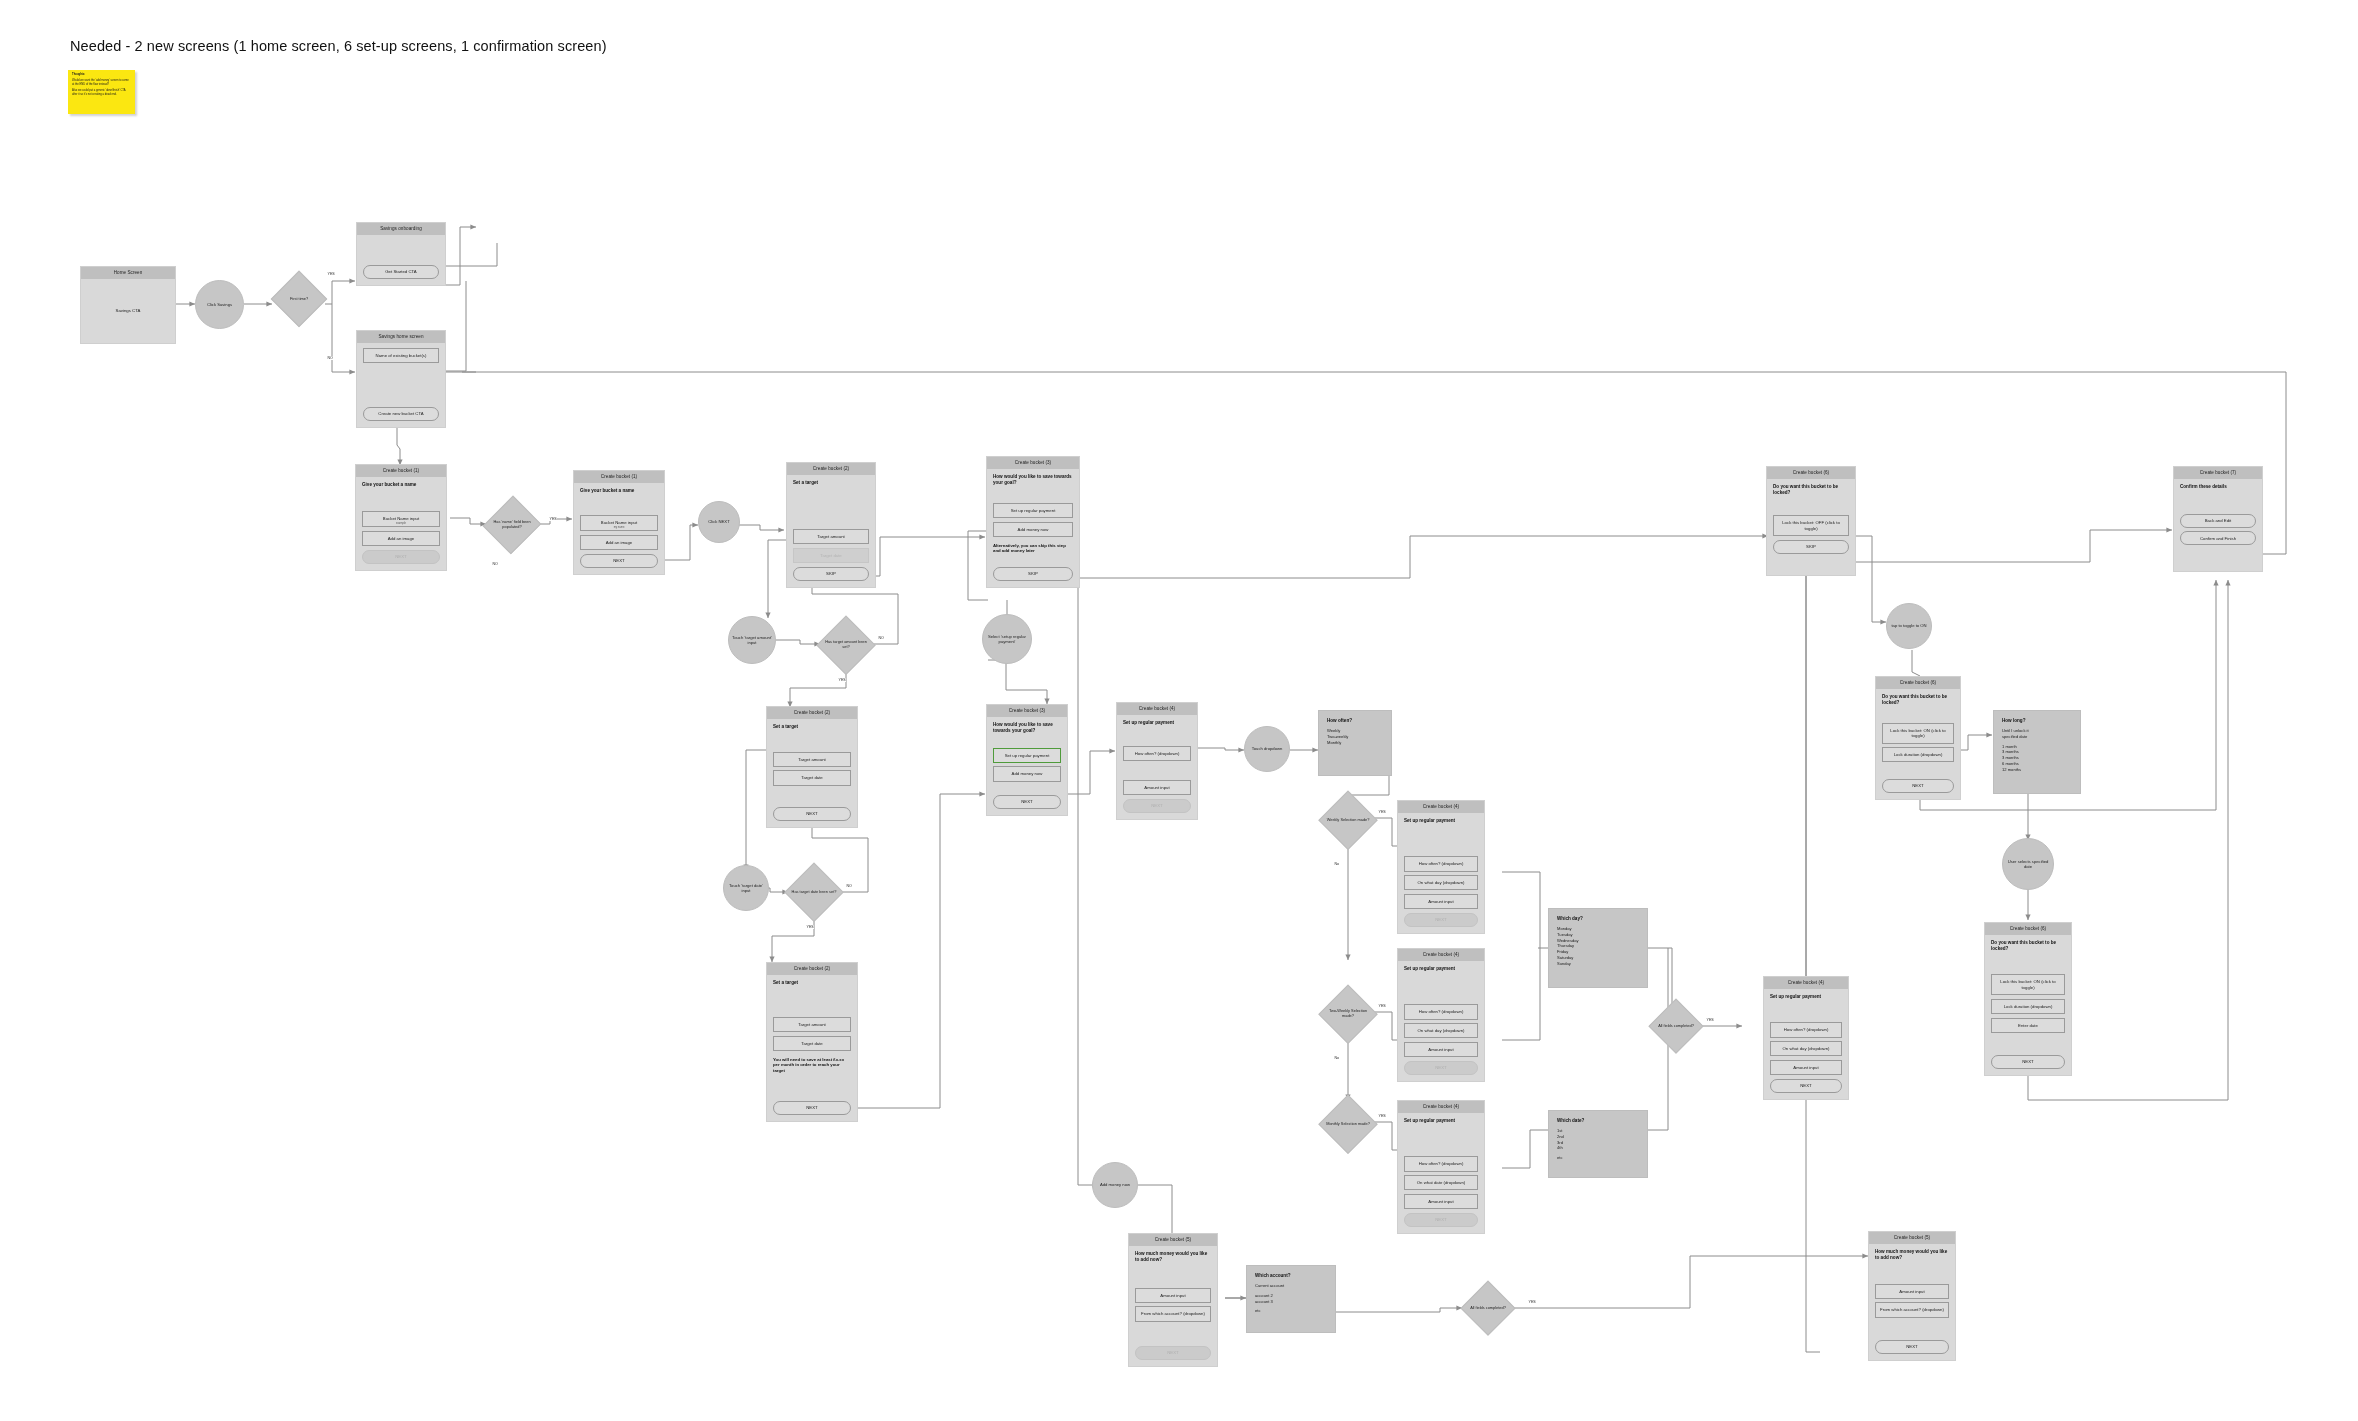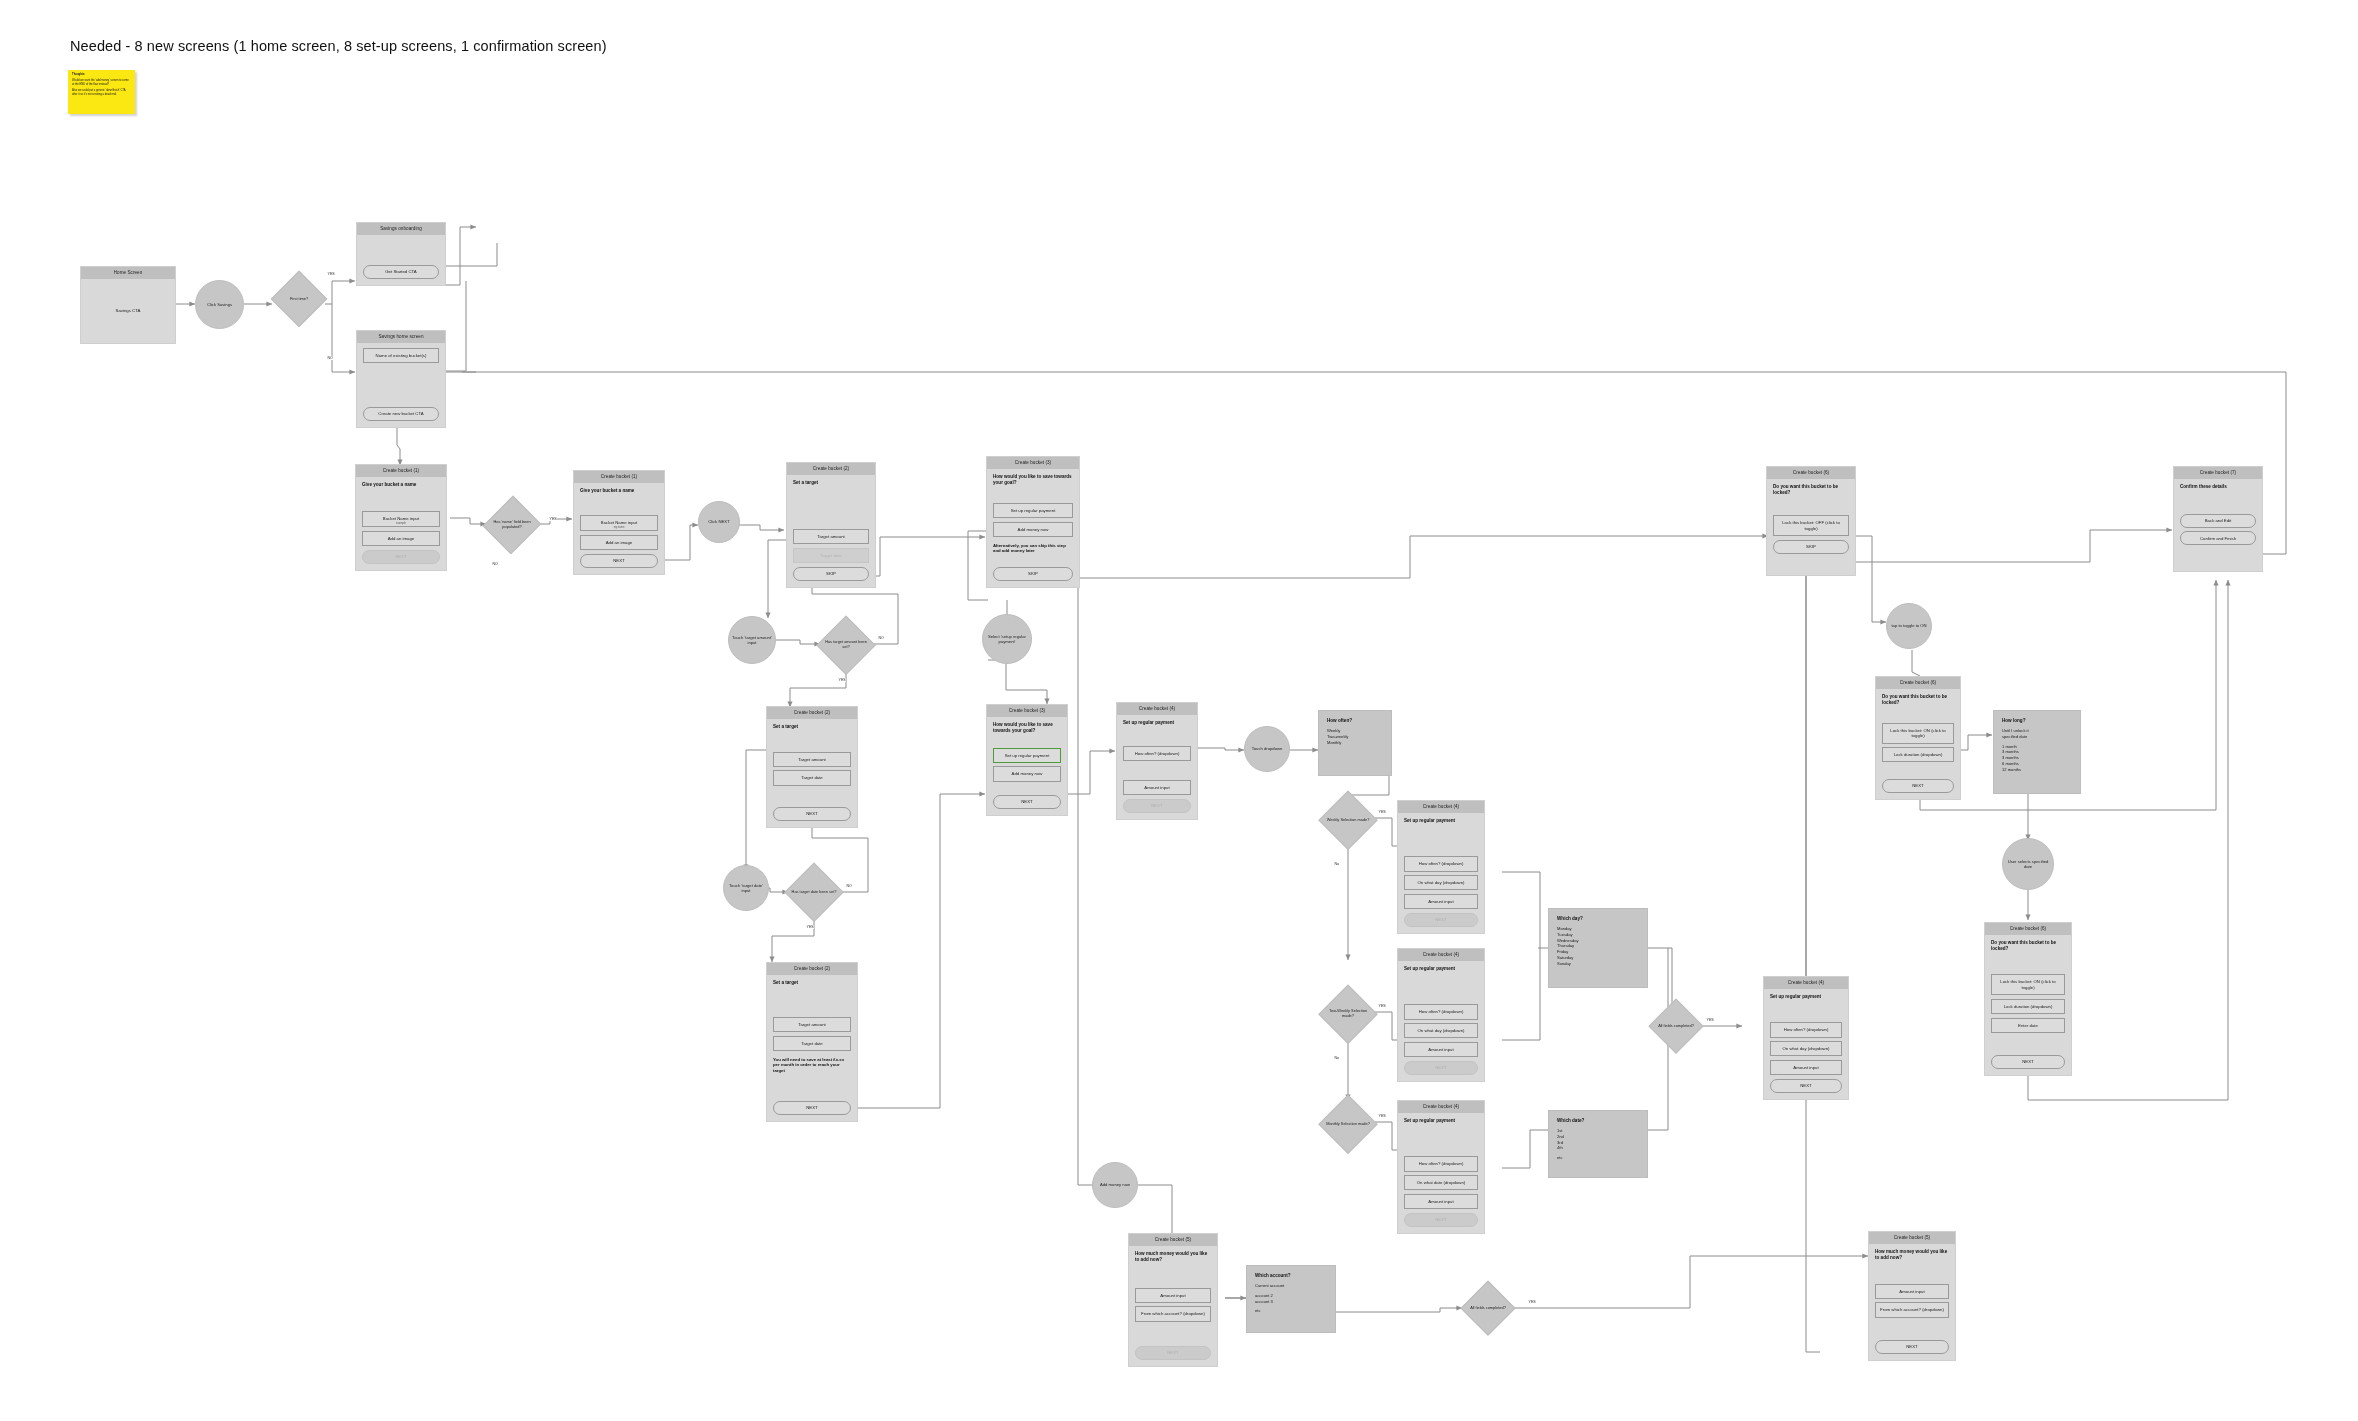--- a/index.html
+++ b/index.html
@@ -301,21 +301,21 @@
       <path d="M2028,884 L2028,920" marker-end="url(#ah)"></path>
 
       <path d="M2028,1075 L2028,1100 L2228,1100 L2228,580" marker-end="url(#ah)"></path>
 
       <path d="M2262,554 L2286,554 L2286,372 L440,372" marker-end="url(#ah)"></path>
 
       <path d="M476,372 L462,372"></path>
     </g>
   </svg>
 
-  <div class="page-heading">Needed - 8 new screens (1 home screen, 8 set-up screens, 1 confirmation screen)</div>
+  <div class="page-heading">Needed - 2 new screens (1 home screen, 6 set-up screens, 1 confirmation screen)</div>
 
   <div class="sticky">
     <div class="st-title">Thoughts:</div>
     <div class="st-p">Would we want the 'add money' screen to come at the END of the flow instead?</div>
     <div class="st-p">Also we could put a generic 'done/finish' CTA after it so it's not creating a dead end.</div>
   </div>
 
   <div class="screen" style="left:80px;top:266px;width:96px;height:78px;">
     <div class="title">Home Screen</div>
     <div class="body" style="justify-content:center;align-items:center;">

